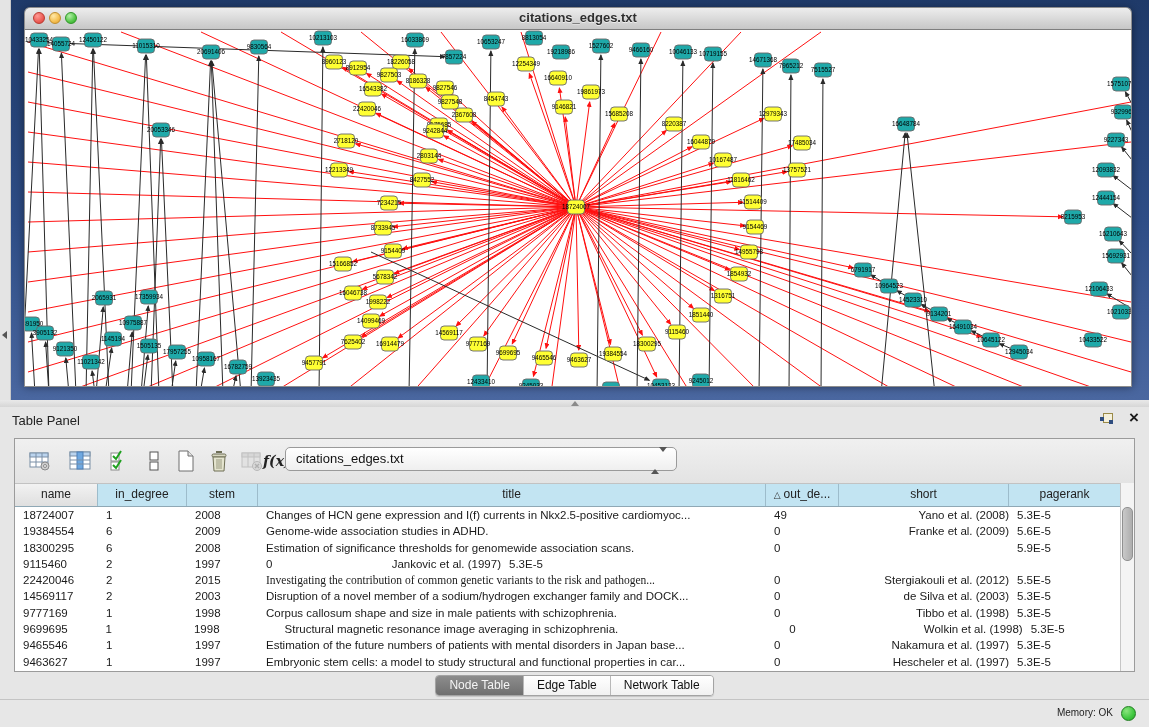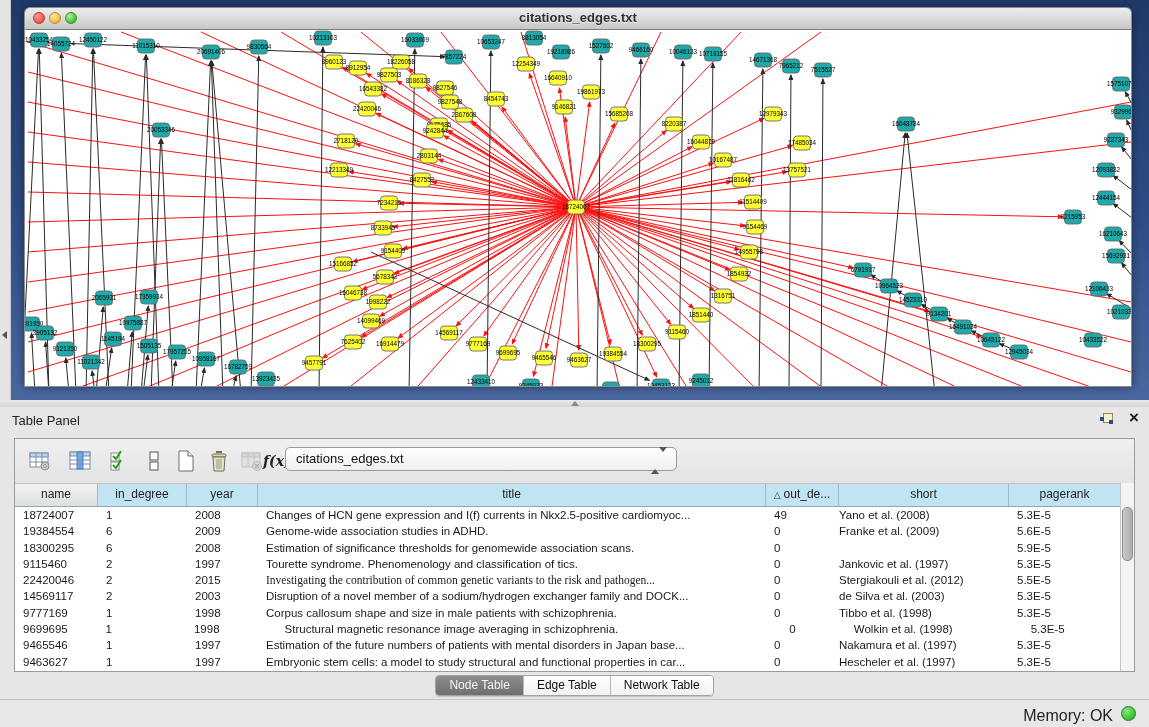--- a/index.html
+++ b/index.html
@@ -49,32 +49,32 @@
   .combo-arrows .up{width:0;height:0;border-left:4px solid transparent;border-right:4px solid transparent;border-bottom:5px solid #555;margin-bottom:3px;}
   .combo-arrows .dn{width:0;height:0;border-left:4px solid transparent;border-right:4px solid transparent;border-top:5px solid #555;}
 
   .thead{display:flex;height:22px;background:#C2E4F2;border-bottom:1px solid #8FA8B5;}
   .th{box-sizing:border-box;border-right:1px solid #9DBCCB;font-size:12px;color:#222;text-align:center;line-height:21px;overflow:hidden;white-space:nowrap;}
   .th.sel{background:linear-gradient(#F2F2F2,#DFDFDF);}
   .sort-glyph{font-size:9px;margin-right:3px;color:#333;}
   .tbody{position:relative;background:#fff;}
   .trow{display:flex;height:16.3px;}
   .td{box-sizing:border-box;font-size:11.5px;color:#1A1A1A;line-height:16.3px;white-space:nowrap;overflow:hidden;padding-left:8px;}
-  .td.center{text-align:left;padding-left:0;}
+  .td.center{text-align:right;padding-left:0;}
   .vscroll{position:absolute;right:0;top:44px;bottom:0;width:13px;background:#F4F4F4;border-left:1px solid #C6C6C6;}
   .vthumb{position:absolute;left:1px;top:24px;width:9px;height:52px;background:linear-gradient(90deg,#C9C9C9,#ADADAD);border:1px solid #909090;border-radius:5px;}
 
   .tabsbar{position:absolute;left:0;top:268px;width:1149px;height:24px;text-align:center;}
   .seg{display:inline-flex;border:1px solid #A3A3A3;border-radius:4px;overflow:hidden;box-shadow:0 1px 1px rgba(0,0,0,.15);}
   .seg-tab{font-size:12px;padding:2px 13px;background:linear-gradient(#FFFFFF,#F1F1F1);color:#111;border-right:1px solid #B8B8B8;line-height:15px;}
   .seg-tab:last-child{border-right:none;}
   .seg-tab.active{background:linear-gradient(#8D8D8D,#6F6F6F);color:#F5F5F5;}
 
   .statusbar{position:absolute;left:0;bottom:0;width:1149px;height:27px;background:#E7E7E7;border-top:1px solid #C4C4C4;}
-  .mem-label{position:absolute;right:36px;top:7px;font-size:16px;color:#222;}
+  .mem-label{position:absolute;right:36px;top:7px;font-size:10px;color:#222;}
   .mem-dot{position:absolute;right:13px;top:6px;width:13px;height:13px;border-radius:50%;background:radial-gradient(circle at 35% 30%,#8BE57E,#3FC73F 60%,#2BA02B);border:1px solid #1F7F1F;}
 </style>
 </head>
 <body>
 
 <div class="app">
 
   <div class="left-strip">
     <div class="strip-arrow"></div>
   </div>
@@ -569,21 +569,21 @@
         <span class="tbtn fx" style="left:248px">f(x)</span>
         <span class="combo">
           <span class="combo-label">citations_edges.txt</span>
           <span class="combo-arrows"><span class="up"></span><span class="dn"></span></span>
         </span>
       </div>
 
       <div class="thead" id="thead">
           <div class="th sel" style="width: 83px;">name</div>
           <div class="th" style="width: 89px;">in_degree</div>
-          <div class="th" style="width: 71px;">year</div>
+          <div class="th" style="width: 71px;">stem</div>
           <div class="th" style="width: 508px;">title</div>
           <div class="th" style="width: 73px;"><span class="sort-glyph">△</span>out_de...</div>
           <div class="th" style="width: 170px;">short</div>
           <div class="th" style="width: 112px;">pagerank</div>
         </div>
       <div class="tbody" id="tbody">
           <div class="trow">
             <div class="td" style="width: 83px;">18724007</div>
             <div class="td" style="width: 89px;">1</div>
             <div class="td" style="width: 71px;">2008</div>
@@ -607,21 +607,20 @@
             <div class="td" style="width: 71px;">2008</div>
             <div class="td" style="width: 508px;">Estimation of significance thresholds for genomewide association scans.</div>
             <div class="td" style="width: 73px;">0</div>
             <div class="td center" style="width: 170px; margin-top: 12px;">Dudbridge et al. (2008)</div>
             <div class="td" style="width: 112px;">5.9E-5</div>
           </div>
           <div class="trow">
             <div class="td" style="width: 83px;">9115460</div>
             <div class="td" style="width: 89px;">2</div>
             <div class="td" style="width: 71px;">1997</div>
-            <div class="td" style="width: 508px;">Tourette syndrome. Phenomenology and classification of tics.</div>
             <div class="td" style="width: 73px;">0</div>
             <div class="td center" style="width: 170px;">Jankovic et al. (1997)</div>
             <div class="td" style="width: 112px;">5.3E-5</div>
           </div>
           <div class="trow">
             <div class="td" style="width: 83px;">22420046</div>
             <div class="td" style="width: 89px;">2</div>
             <div class="td" style="width: 71px;">2015</div>
             <div class="td" style="width: 508px; font-family: Liberation Serif, serif;">Investigating the contribution of common genetic variants to the risk and pathogen...</div>
             <div class="td" style="width: 73px;">0</div>

